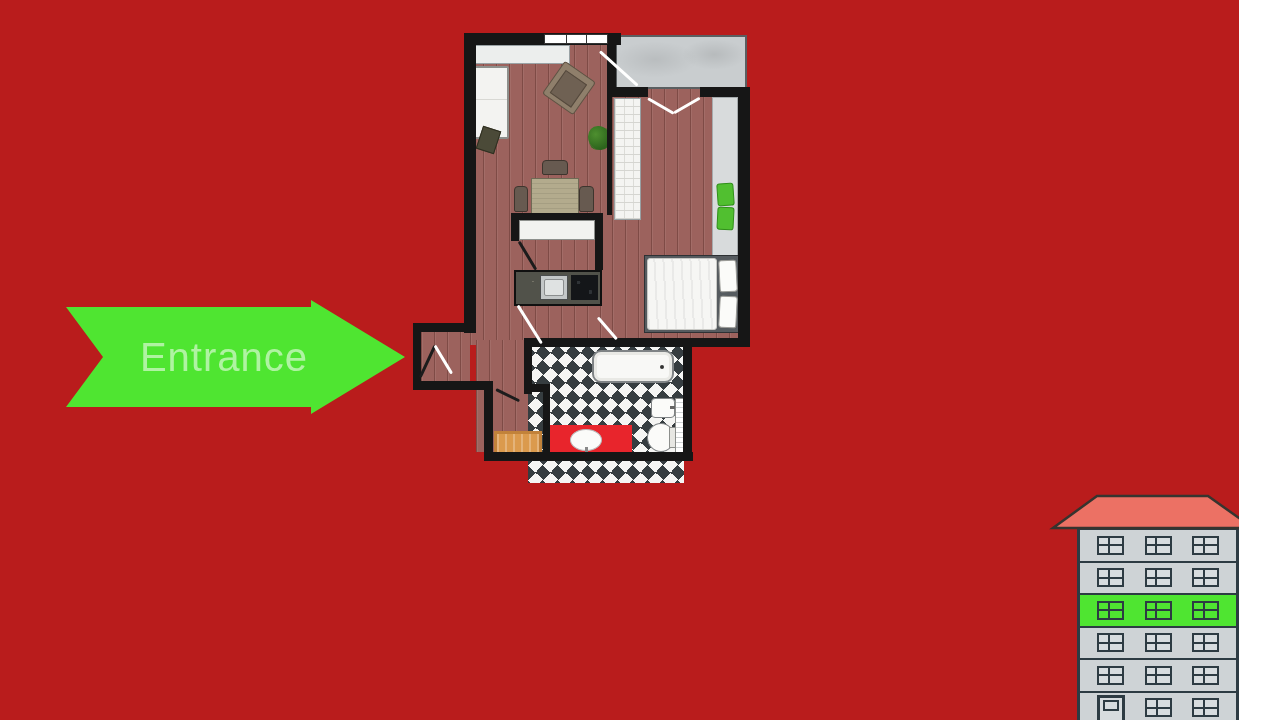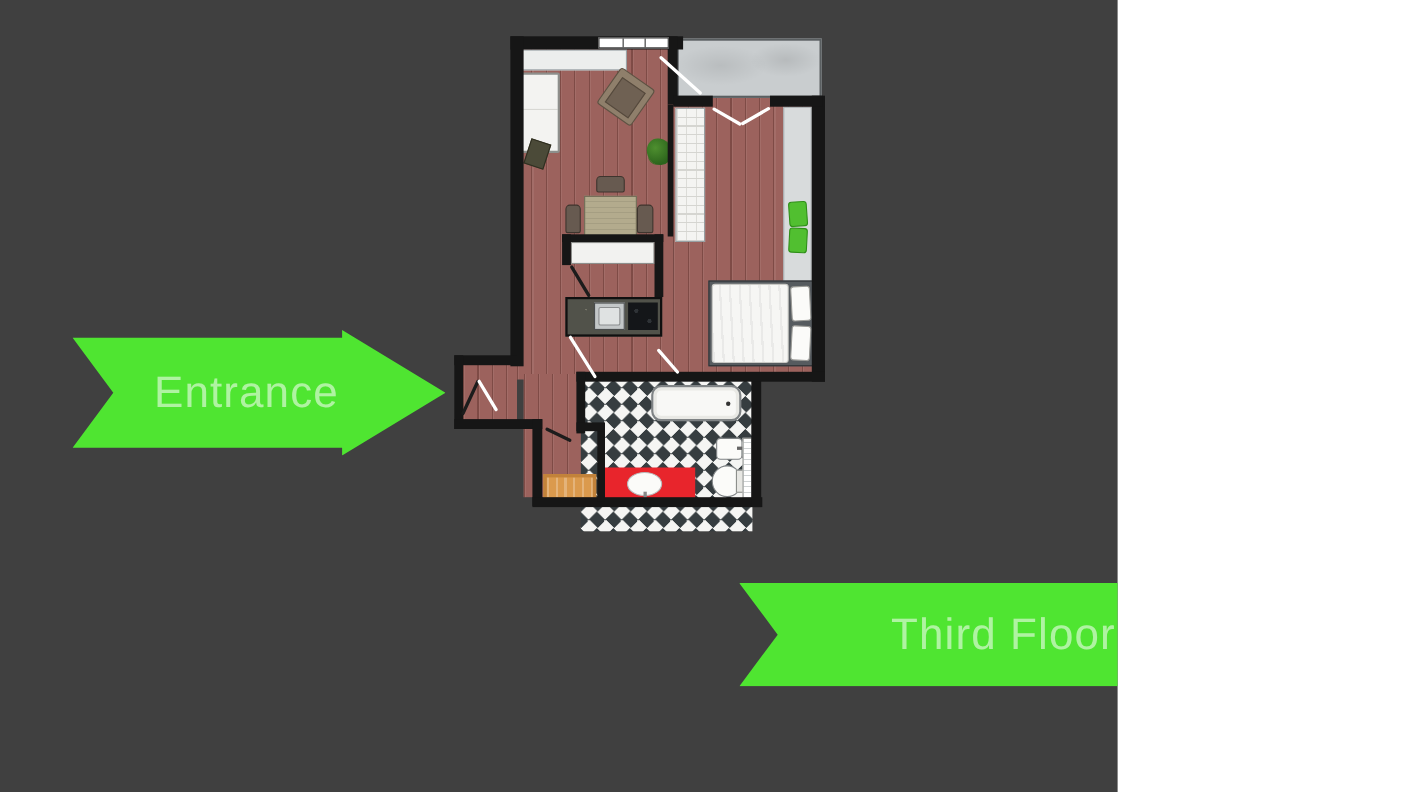--- a/index.html
+++ b/index.html
@@ -3,21 +3,21 @@
 <meta charset="utf-8">
 <style>
   :root{
     --green:#4fe531; --arrow-text:rgba(255,255,255,0.55);
     --wood:#9c625d; --wall-black:#161616; --balcony:#c9cdcf;
     --tile-dark:#363d40; --tile-light:#f5f5f3; --vanity-red:#e8252c;
     --mat-orange:#db9a4d; --roof:#ec7164; --bwall:#ced3d6; --bframe:#2d3b43; --bpane:#d7dcdf;
   }
   html,body{margin:0;padding:0;}
   body{font-family:"Liberation Sans", sans-serif; background:#fff;}
-  .stage{position:relative;width:1016px;height:720px;background:#404040;overflow:hidden;}
+  .stage{position:relative;width:1239px;height:720px;background:#b91c1c;overflow:hidden;}
 
   
   .arrow{position:absolute;display:flex;align-items:center;background:var(--green);z-index:1;}
   .arrow span{color:var(--arrow-text);font-size:40px;letter-spacing:1px;white-space:nowrap;}
   .arrow.entrance{left:63px;top:299px;width:342px;height:116px;justify-content:center;
     clip-path:polygon(3px 8px,248px 8px,248px 1px,342px 58px,248px 115px,248px 108px,3px 108px,40px 58px);}
   .arrow.entrance span{margin-left:-20px;}
   .arrow.thirdfloor{left:672px;top:530px;width:406px;height:94px;
     clip-path:polygon(0 0,406px 0,406px 94px,0 94px,35px 47px);}
   .arrow.thirdfloor span{margin-left:138px;}
@@ -101,23 +101,20 @@
 </style>
 </head>
 <body>
 
 <div class="stage">
 
   <div class="arrow entrance">
     <span>Entrance</span>
   </div>
 
-  <div class="arrow thirdfloor">
-    <span>Third Floor</span>
-  </div>
 
   <div class="plan">
 
     <div class="wood" style="left:60px;top:10px;width:142px;height:305px;"></div>
     <div class="wood" style="left:202px;top:58px;width:130px;height:254px;"></div>
     <div class="wood" style="left:66px;top:310px;width:73px;height:112px;"></div>
     <div class="wood" style="left:11px;top:300px;width:49px;height:52px;"></div>
     <div class="balcony" style="left:205px;top:5px;width:132px;height:54px;"></div>
     <div class="tile" style="left:118px;top:315px;width:156px;height:138px;"></div>
     <div class="vanity" style="left:138px;top:395px;width:84px;height:29px;">

